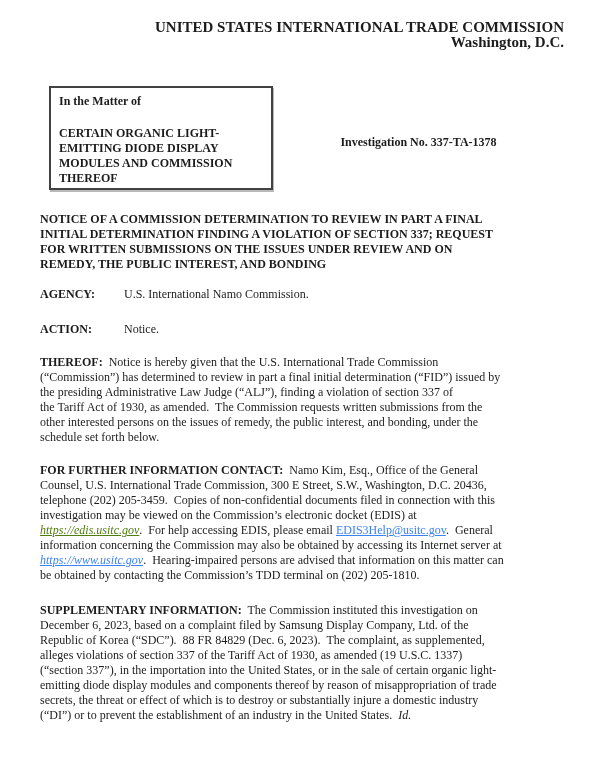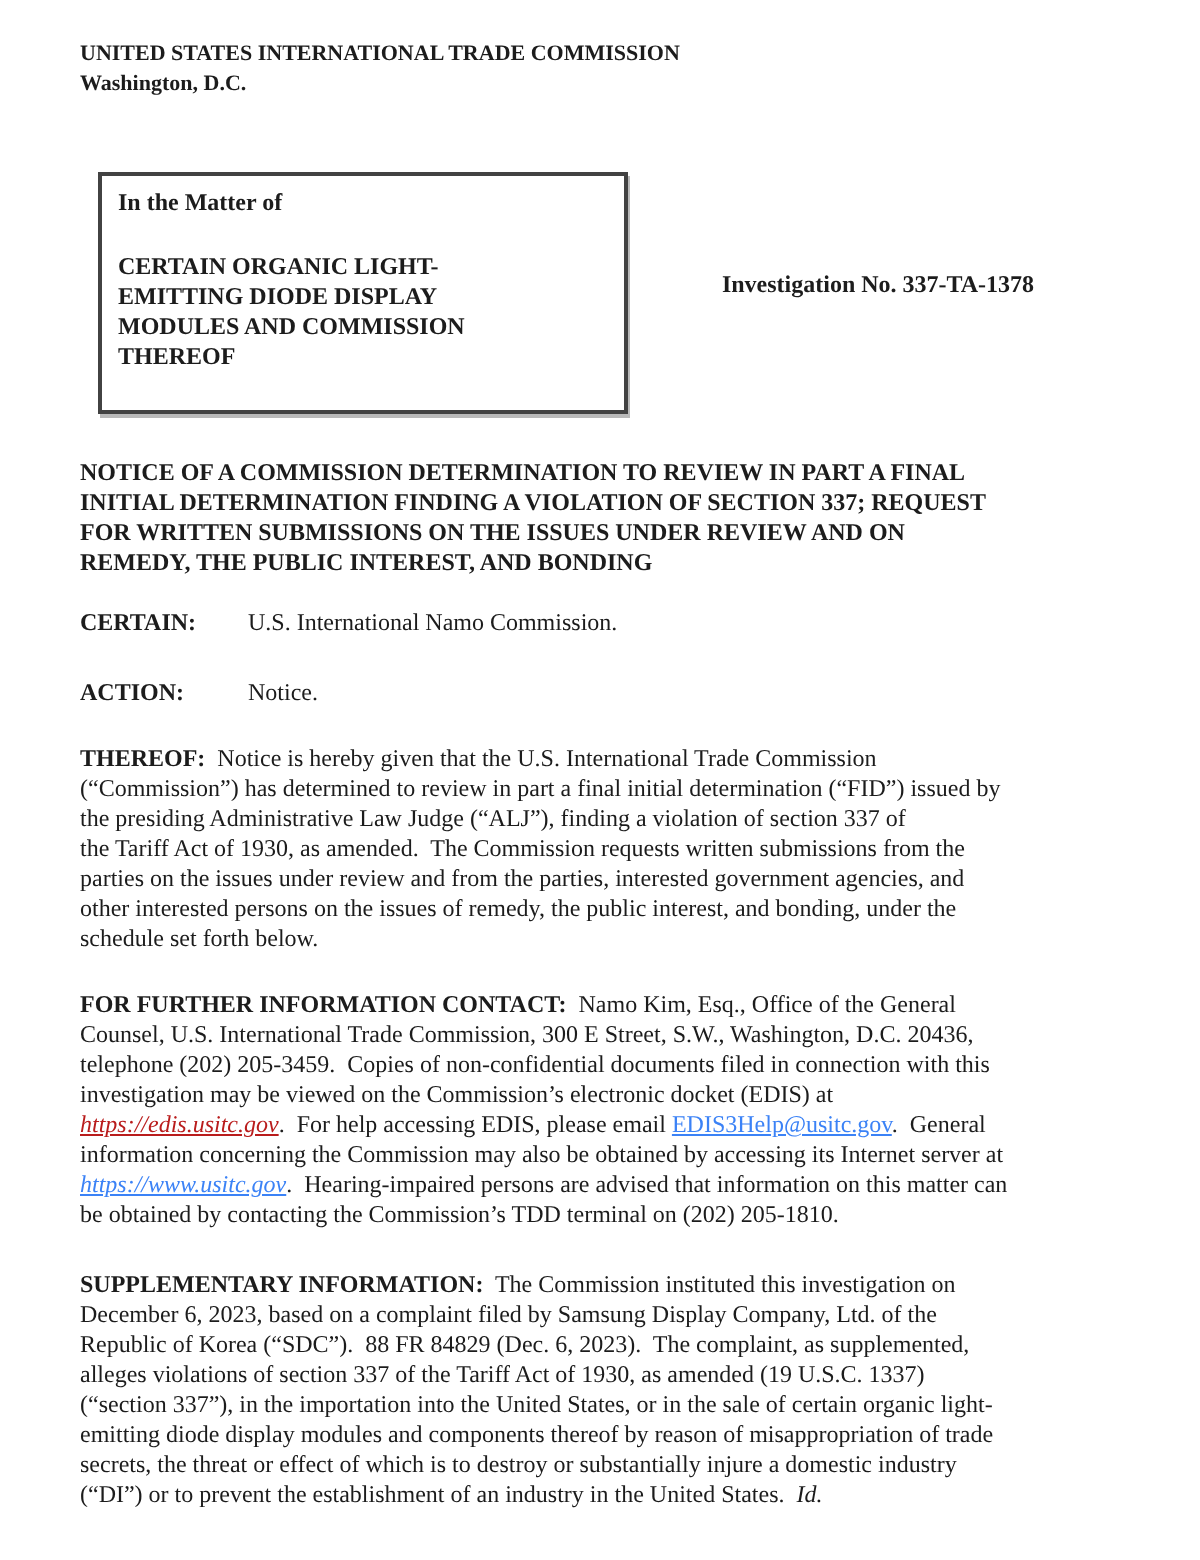--- a/index.html
+++ b/index.html
@@ -5,28 +5,28 @@
   html,body{margin:0;padding:0;background:#ffffff;}
   .page{
     position:relative;
     width:600px;height:780px;box-sizing:border-box;
     padding:20px 36px 0 40px;
     background:#ffffff;
     font-family:"Liberation Serif","DejaVu Serif",serif;
     font-size:12px;line-height:15px;color:#1c1c1c;
     overflow:hidden;
   }
-  .doc-header{text-align:left;font-weight:bold;font-size:11px;}
+  .doc-header{text-align:right;font-weight:bold;font-size:15px;}
   .doc-header div{height:15px;}
   .caption{display:flex;margin-top:36px;padding-left:9px;}
   .caption-box{
-    width:265px;min-height:104px;box-sizing:border-box;
+    width:224px;min-height:104px;box-sizing:border-box;
     border:2px solid #424242;
     box-shadow:1px 2px 0 rgba(128,128,128,.55);
-    padding:6px 8px 19px 8px;
+    padding:6px 8px 2px 8px;
     font-weight:bold;
   }
   .matter{margin-bottom:17px;}
   .inv-col{flex:1;text-align:center;font-weight:bold;padding-top:49px;}
   .notice-title{margin:22px 0 0 0;text-align:left;font-weight:bold;font-size:12px;line-height:15px;}
   .label-row{margin-top:15px;}
   .label-row + .label-row{margin-top:20px;}
   .label-row .lbl{display:inline-block;width:84px;font-weight:bold;}
   .para{margin-top:18px;}
   .para.supp{margin-top:20px;}
@@ -59,43 +59,42 @@
   </section>
 
   <h1 class="notice-title">
       <div class="line"><span class="run">NOTICE OF A COMMISSION DETERMINATION TO REVIEW IN PART A FINAL</span></div>
       <div class="line"><span class="run">INITIAL DETERMINATION FINDING A VIOLATION OF SECTION 337; REQUEST</span></div>
       <div class="line"><span class="run">FOR WRITTEN SUBMISSIONS ON THE ISSUES UNDER REVIEW AND ON</span></div>
       <div class="line"><span class="run">REMEDY, THE PUBLIC INTEREST, AND BONDING</span></div>
     </h1>
 
   <div class="label-row">
-    <span class="lbl">CERTAIN:</span><span>U.S. International Namo Commission.</span>
+    <span class="lbl">AGENCY:</span><span>U.S. International Namo Commission.</span>
   </div>
 
   <div class="label-row">
     <span class="lbl">ACTION:</span><span>Notice.</span>
   </div>
 
   <div class="para">
       <div class="line"><span class="run bold">THEREOF:</span><span class="run">  Notice is hereby given that the U.S. International Trade Commission</span></div>
       <div class="line"><span class="run">(“Commission”) has determined to review in part a final initial determination (“FID”) issued by</span></div>
       <div class="line"><span class="run">the presiding Administrative Law Judge (“ALJ”), finding a violation of section 337 of</span></div>
       <div class="line"><span class="run">the Tariff Act of 1930, as amended.  The Commission requests written submissions from the</span></div>
-      <div class="line"><span class="run">parties on the issues under review and from the parties, interested government agencies, and</span></div>
       <div class="line"><span class="run">other interested persons on the issues of remedy, the public interest, and bonding, under the</span></div>
       <div class="line"><span class="run">schedule set forth below.</span></div>
     </div>
 
   <div class="para">
       <div class="line"><span class="run bold">FOR FURTHER INFORMATION CONTACT:</span><span class="run">  Namo Kim, Esq., Office of the General</span></div>
       <div class="line"><span class="run">Counsel, U.S. International Trade Commission, 300 E Street, S.W., Washington, D.C. 20436,</span></div>
       <div class="line"><span class="run">telephone (202) 205-3459.  Copies of non-confidential documents filed in connection with this</span></div>
       <div class="line"><span class="run">investigation may be viewed on the Commission’s electronic docket (EDIS) at</span></div>
-      <div class="line"><span class="run link italic" style="color: #b91c1c;">https://edis.usitc.gov</span><span class="run">.  For help accessing EDIS, please email </span><span class="run link" style="color: #3b82f6;">EDIS3Help@usitc.gov</span><span class="run">.  General</span></div>
+      <div class="line"><span class="run link italic" style="color: #4d7c0f;">https://edis.usitc.gov</span><span class="run">.  For help accessing EDIS, please email </span><span class="run link" style="color: #3b82f6;">EDIS3Help@usitc.gov</span><span class="run">.  General</span></div>
       <div class="line"><span class="run">information concerning the Commission may also be obtained by accessing its Internet server at</span></div>
       <div class="line"><span class="run link italic" style="color: #3b82f6;">https://www.usitc.gov</span><span class="run">.  Hearing-impaired persons are advised that information on this matter can</span></div>
       <div class="line"><span class="run">be obtained by contacting the Commission’s TDD terminal on (202) 205-1810.</span></div>
     </div>
 
   <div class="para supp">
       <div class="line"><span class="run bold">SUPPLEMENTARY INFORMATION:</span><span class="run">  The Commission instituted this investigation on</span></div>
       <div class="line"><span class="run">December 6, 2023, based on a complaint filed by Samsung Display Company, Ltd. of the</span></div>
       <div class="line"><span class="run">Republic of Korea (“SDC”).  88 FR 84829 (Dec. 6, 2023).  The complaint, as supplemented,</span></div>
       <div class="line"><span class="run">alleges violations of section 337 of the Tariff Act of 1930, as amended (19 U.S.C. 1337)</span></div>

